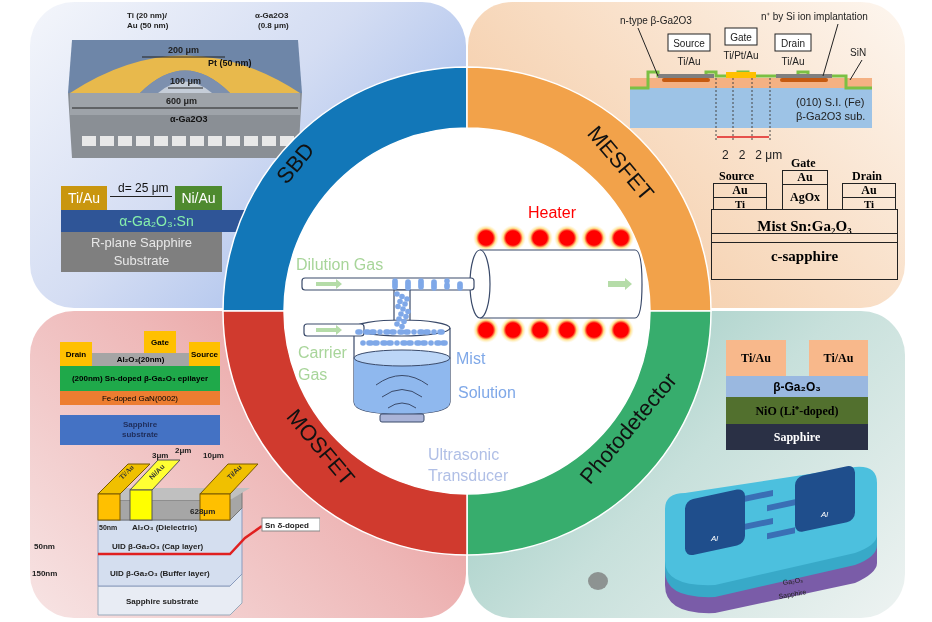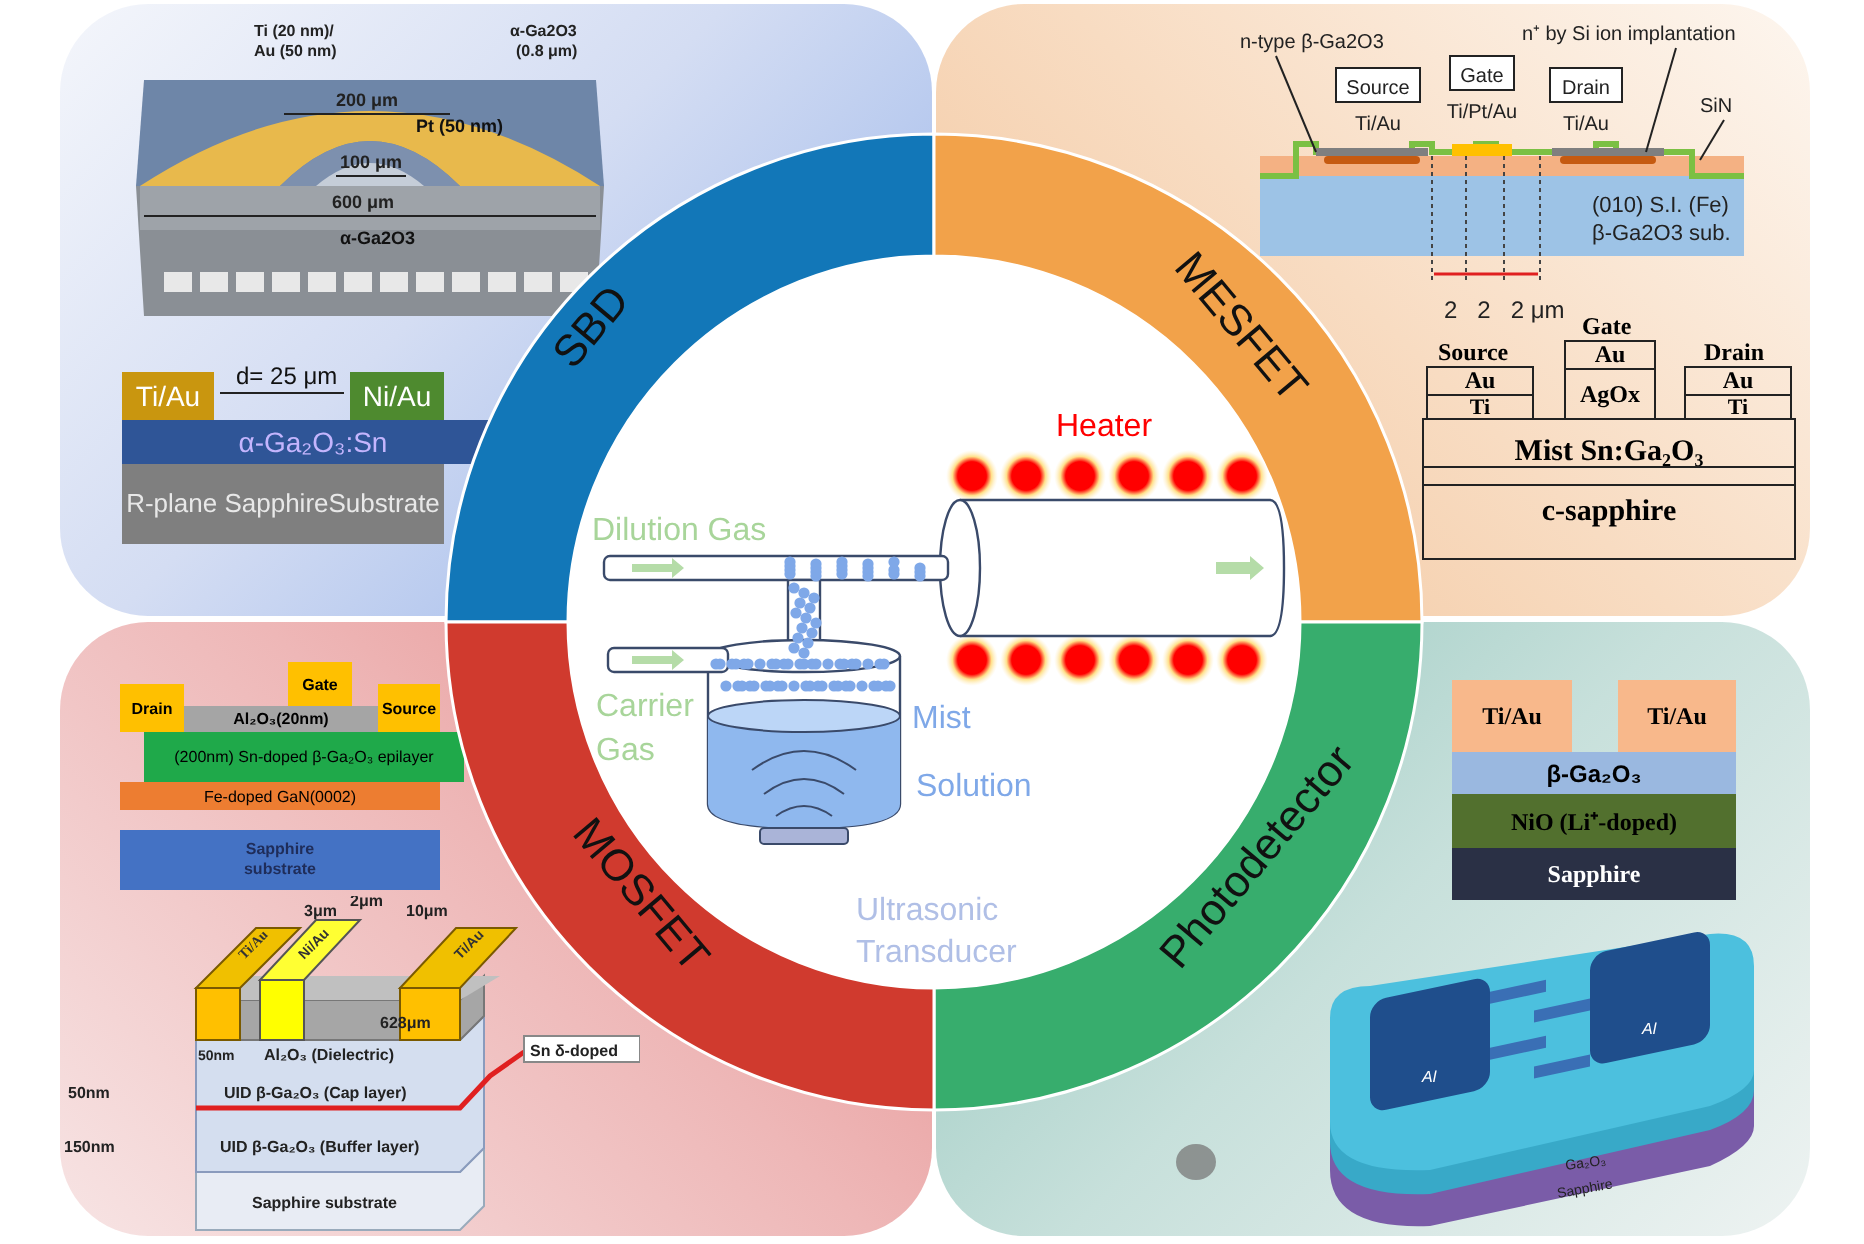--- a/index.html
+++ b/index.html
@@ -59,22 +59,22 @@
   <text x="110" y="76" font-size="9" font-weight="bold" fill="#222">100 μm</text>
   <text x="106" y="96" font-size="9" font-weight="bold" fill="#222">600 μm</text>
   <text x="110" y="114" font-size="9" font-weight="bold" fill="#111">α-Ga2O3</text>
 </svg>
 
 <div>
   <div class="box" style="left:61px;top:186px;width:46px;height:24px;background:#c9960f;color:#fff;font-size:14px;">Ti/Au</div>
   <div class="box" style="left:175px;top:186px;width:47px;height:24px;background:#4e8a2f;color:#fff;font-size:14px;">Ni/Au</div>
   <div class="abs" style="left:110px;top:196px;width:62px;height:1px;background:#222;"></div>
   <div class="abs" style="left:118px;top:181px;font-size:12px;color:#111;">d= 25 μm</div>
-  <div class="box" style="left:61px;top:210px;width:191px;height:22px;background:#2f5597;color:#c4b5fd;font-size:14px;">α-Ga₂O₃:Sn</div>
-  <div class="box" style="left:61px;top:232px;width:161px;height:40px;background:#7f7f7f;color:#e8e8e8;font-size:13px;flex-direction:row;line-height:18px;">
+  <div class="box" style="left:61px;top:210px;width:191px;height:22px;background:#2f5597;color:#86efac;font-size:14px;">α-Ga₂O₃:Sn</div>
+  <div class="box" style="left:61px;top:232px;width:161px;height:40px;background:#7f7f7f;color:#e8e8e8;font-size:13px;flex-direction:column;line-height:18px;">
     <span>R-plane Sapphire</span>
     <span>Substrate</span>
   </div>
 </div>
 
 <svg class="abs" style="left:618px;top:6px" width="290" height="160">
   <rect x="12" y="82" width="242" height="40" fill="#9dc3e6"></rect>
   <rect x="12" y="72" width="242" height="10" fill="#f4b183"></rect>
   <polyline points="12,82 30,82 30,66 40,66 40,70 88,70 88,66 98,66 98,70 120,70 120,66 130,66 130,70 180,70 180,66 190,66 190,70 228,70 228,82 254,82" fill="none" stroke="#7bc043" stroke-width="3"></polyline>
   <rect x="40" y="68" width="56" height="4" fill="#7f7f7f"></rect>
@@ -121,21 +121,21 @@
   <div class="box serif" style="left:842px;top:197px;width:54px;height:13px;border:1.5px solid #222;font-size:11px;font-weight:bold;">Ti</div>
   <div class="box serif" style="left:711px;top:209px;width:187px;height:34px;border:1.5px solid #222;font-size:15px;font-weight:bold;">Mist Sn:Ga₂O₃</div>
   <div class="box serif" style="left:711px;top:233px;width:187px;height:47px;border:1.5px solid #222;font-size:15px;font-weight:bold;">c-sapphire</div>
 </div>
 
 <div style="font-weight:bold;">
   <div class="box" style="left:60px;top:342px;width:32px;height:24px;background:#ffc000;font-size:8px;font-weight:bold;">Drain</div>
   <div class="box" style="left:144px;top:331px;width:32px;height:22px;background:#ffc000;font-size:8px;font-weight:bold;">Gate</div>
   <div class="box" style="left:189px;top:342px;width:31px;height:24px;background:#ffc000;font-size:8px;font-weight:bold;">Source</div>
   <div class="box" style="left:92px;top:353px;width:97px;height:13px;background:#a5a5a5;font-size:8px;font-weight:bold;">Al₂O₃(20nm)</div>
-  <div class="box" style="left:72px;top:366px;width:160px;height:25px;background:#1fa94a;font-size:8px;font-weight:normal;">(200nm) Sn-doped β-Ga₂O₃ epilayer</div>
+  <div class="box" style="left:60px;top:366px;width:160px;height:25px;background:#1fa94a;font-size:8px;font-weight:bold;">(200nm) Sn-doped β-Ga₂O₃ epilayer</div>
   <div class="box" style="left:60px;top:391px;width:160px;height:14px;background:#ed7d31;font-size:8px;font-weight:normal;">Fe-doped GaN(0002)</div>
   <div class="box" style="left:60px;top:415px;width:160px;height:30px;background:#4472c4;color:#1f2d5a;font-size:8px;font-weight:bold;flex-direction:column;line-height:10px;">
     <span>Sapphire</span>
     <span>substrate</span>
   </div>
 </div>
 
 <svg class="abs" style="left:30px;top:448px" width="290" height="170">
   <polygon points="68,138 200,138 212,126 212,155 200,167 68,167" fill="#e8ecf4" stroke="#9ab"></polygon>
   <polygon points="68,72 200,72 212,60 212,126 200,138 68,138" fill="#d4deef" stroke="#8a9bbd"></polygon>

